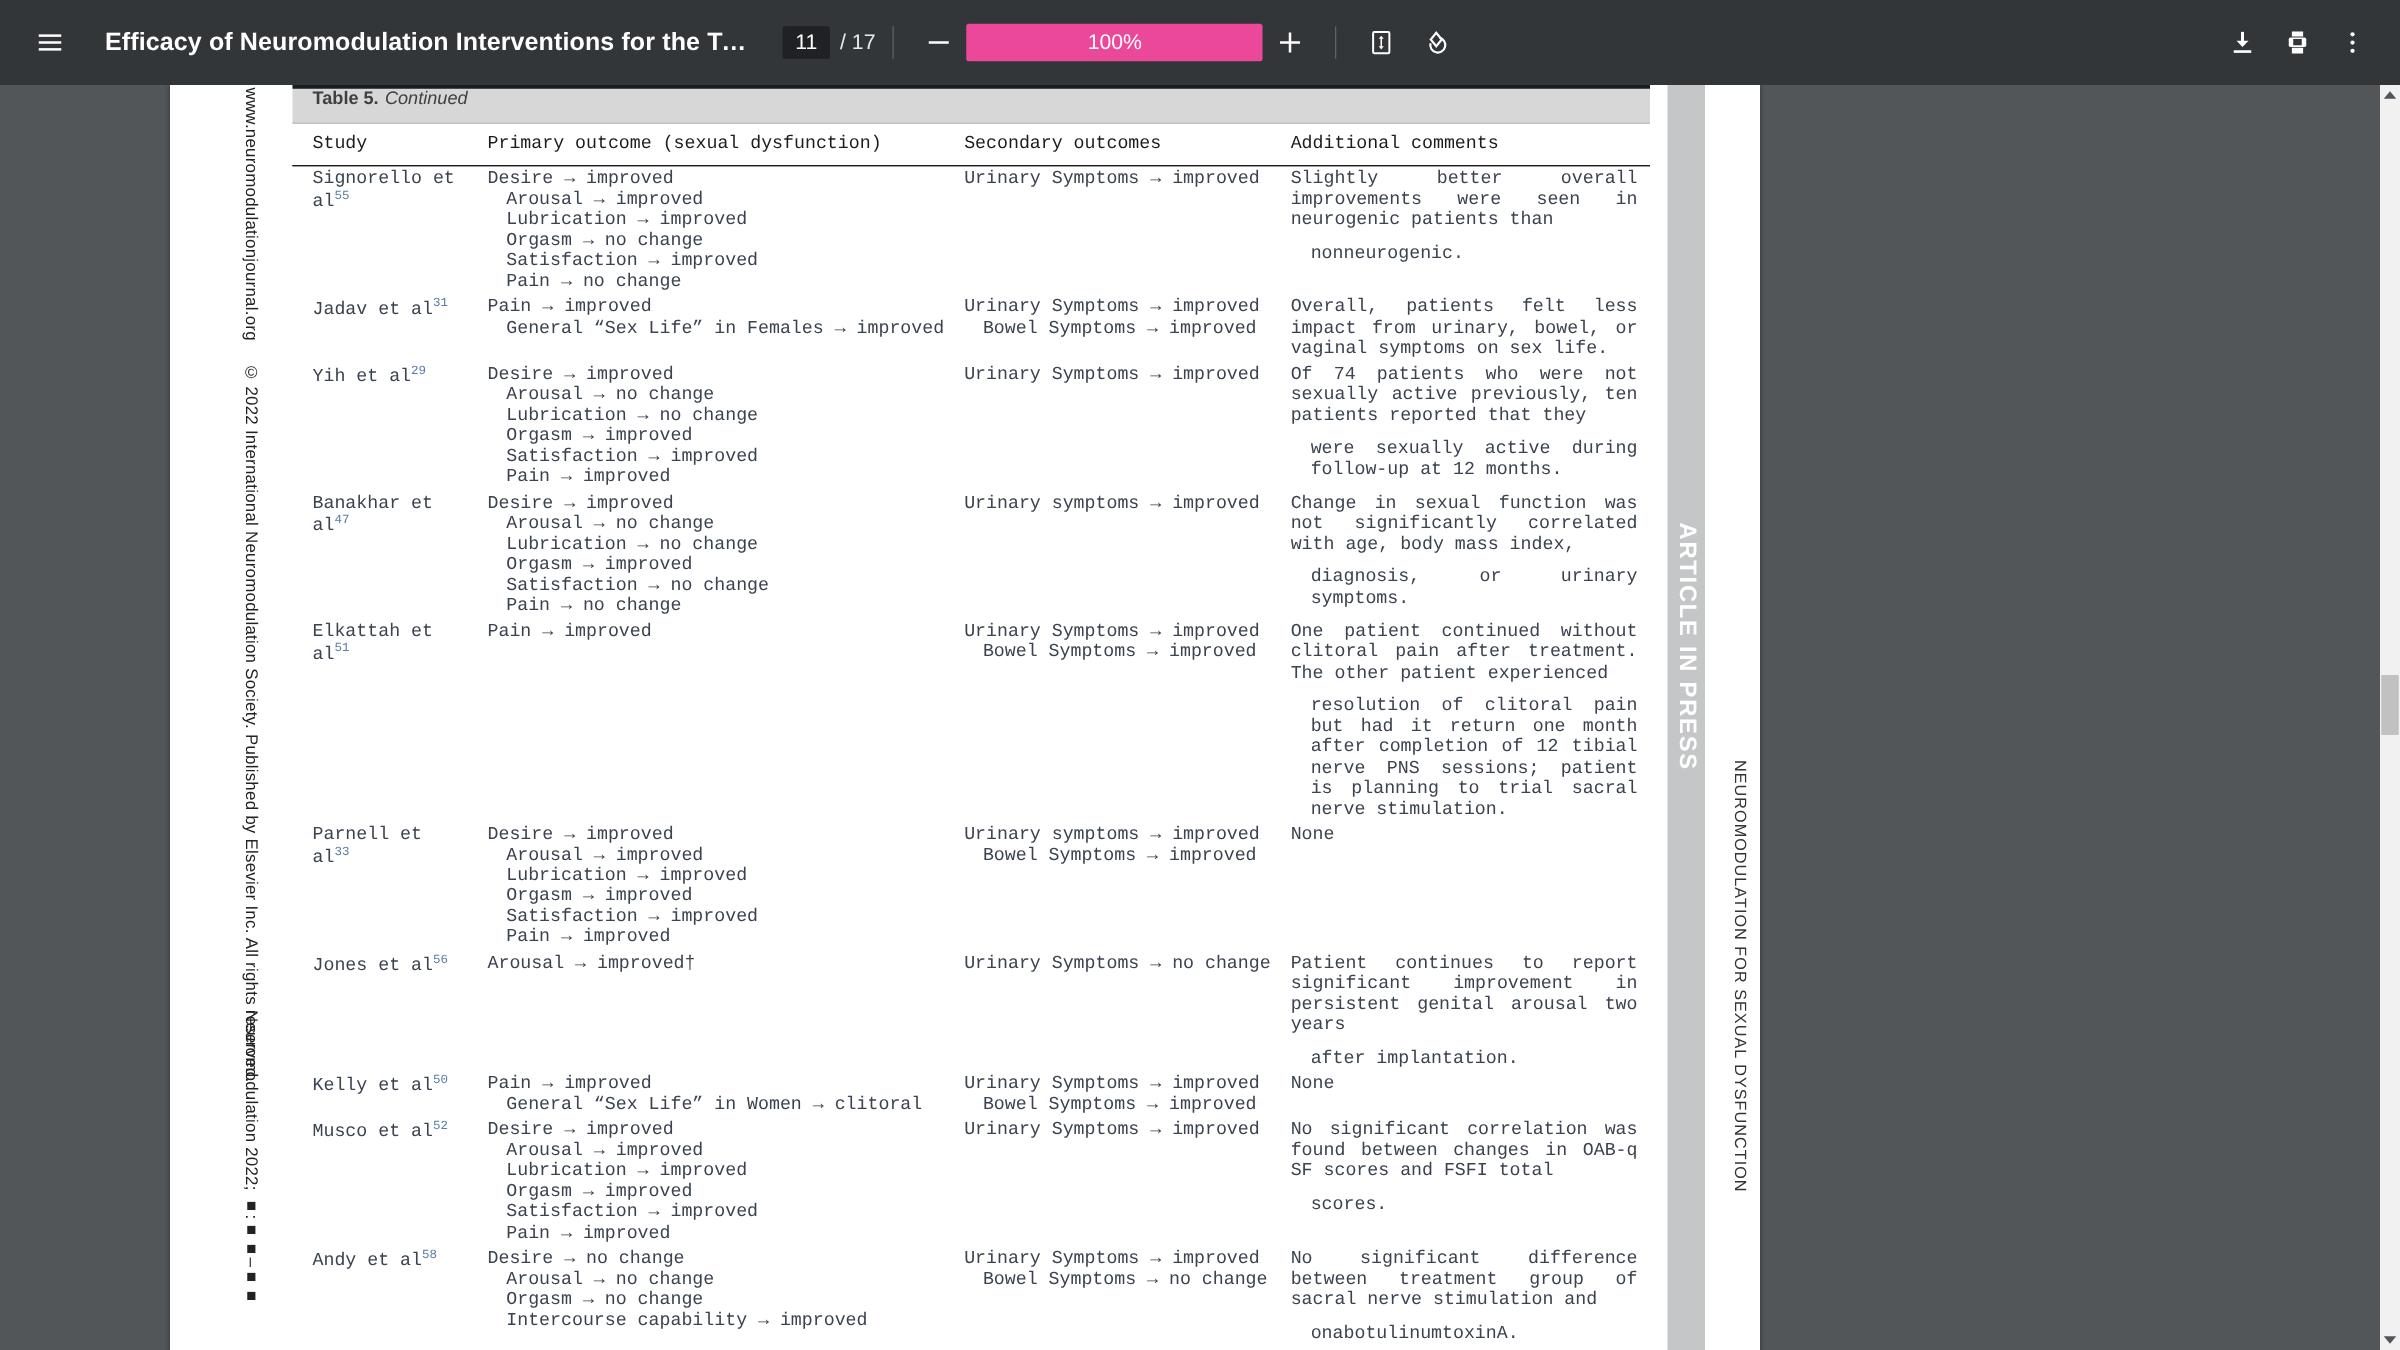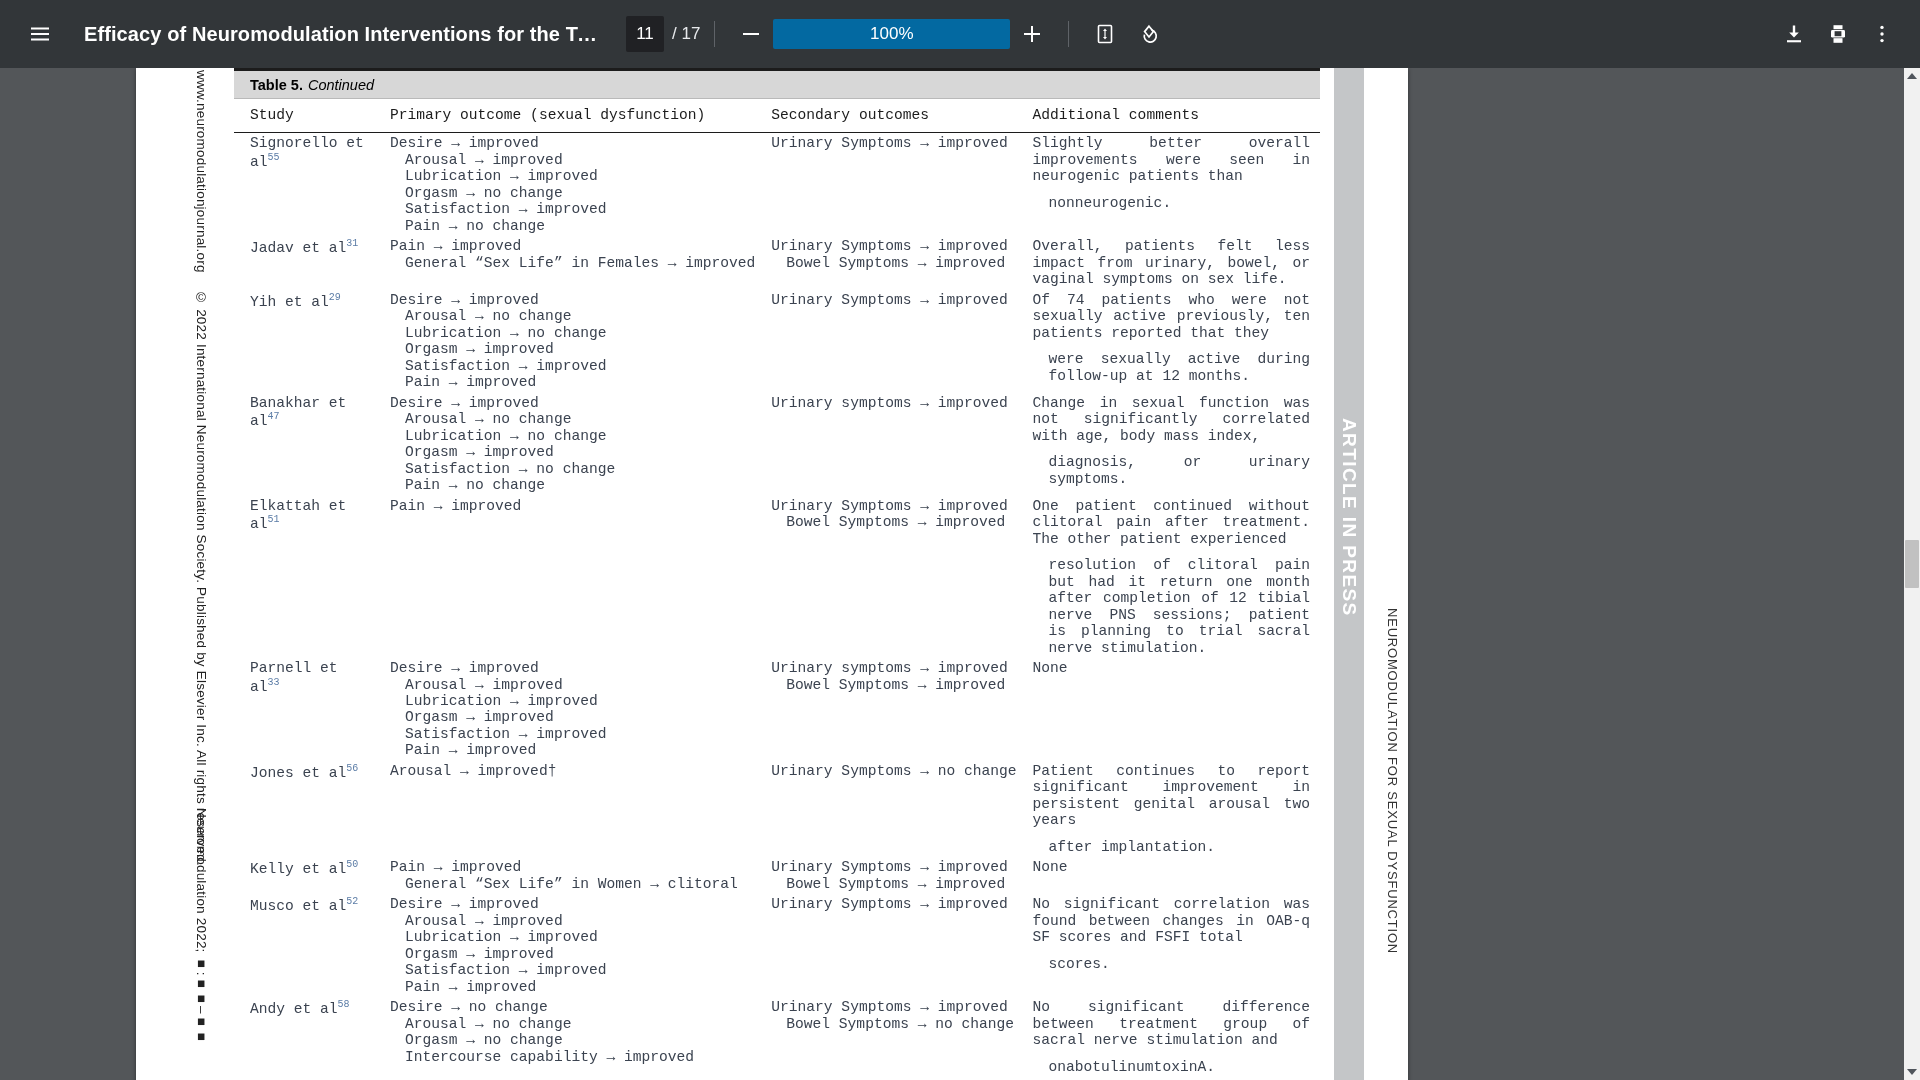--- a/index.html
+++ b/index.html
@@ -42,36 +42,36 @@
   #page-nav {
     margin-left: 22px;
     display: flex; align-items: center;
     font-size: 17px;
     color: #e8eaed;
   }
   #page-num-box {
     background: #202124;
     color: #ffffff;
     border: none;
-    width: 38px; height: 36px;
+    width: 38px; height: 26px;
     text-align: center;
     font-size: 17px;
     font-family: "Liberation Sans", sans-serif;
     border-radius: 2px;
     outline: none;
   }
   #page-total { margin-left: 8px; color: #e8eaed; }
   .tb-sep {
     width: 1px; height: 26px;
     background: #5f6368;
     margin: 0 14px;
     flex: 0 0 auto;
   }
   #zoom-level {
-    background: #0369a1;
+    background: #ec4899;
     color: #ffffff;
     border: none;
     height: 30px;
     min-width: 58px;
     padding: 0 8px;
     text-align: center;
     font-size: 17px;
     font-family: "Liberation Sans", sans-serif;
     border-radius: 2px;
     outline: none;
@@ -172,24 +172,24 @@
     position: absolute;
     left: 98px;
     top: 0px;
     width: 1086px;
   }
   #table-caption-bar {
     background: #d7d7d7;
     border-top: 3px solid #1c1c1c;
     border-bottom: 1px solid #b9b9b9;
     height: 31px;
-    display: flex; align-items: center;
+    display: flex; 
     padding-left: 16px;
     font-size: 14.5px;
-    color: #000000;
+    color: #404040;
   }
   #table-caption-bar .cap-strong { font-weight: bold; }
   #table-caption-bar .cap-em { font-style: italic; margin-left: 5px; font-weight: normal; }
 
   #tbl {
     width: 100%;
     border-collapse: collapse;
     font-size: 14.6px;
     color: #3b4350;
     line-height: 1.13;

